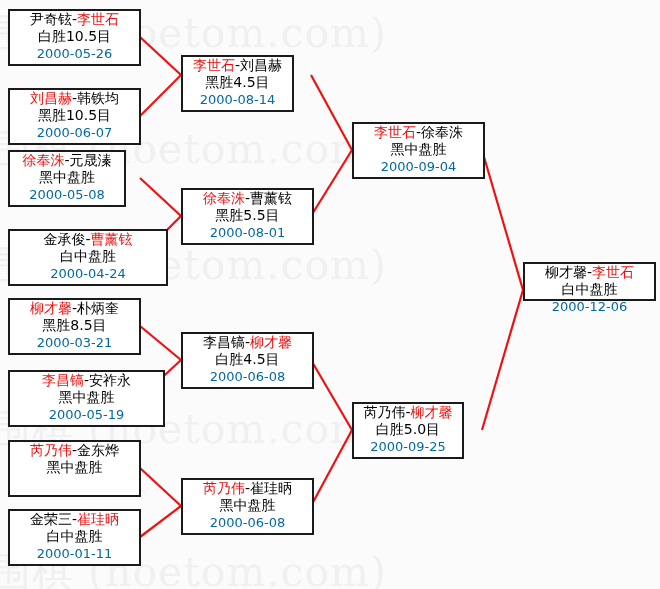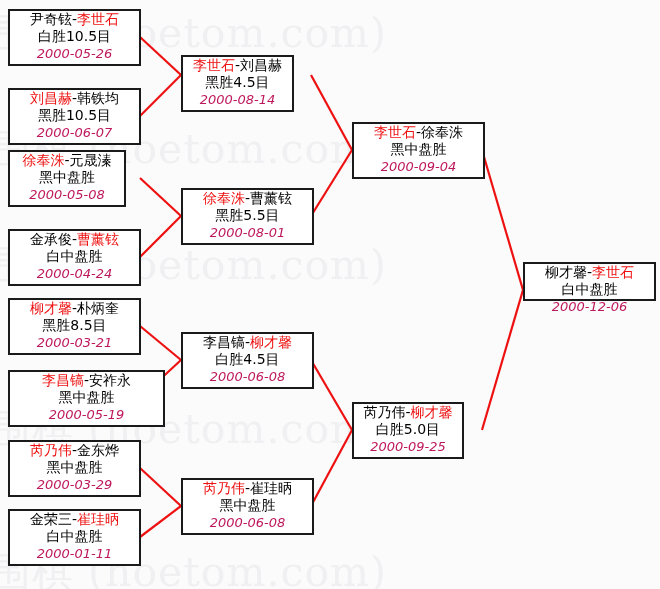--- a/index.html
+++ b/index.html
@@ -73,25 +73,24 @@
   .dash   { color: #000000; }
   .result {
     font-size: 14px;
     line-height: 17px;
     color: #000000;
     white-space: nowrap;
   }
   .date {
     font-size: 13px;
     line-height: 17px;
-    color: #be185d;
+    color: #0369a1;
     font-family: "DejaVu Sans", "Liberation Sans", sans-serif;
     letter-spacing: 0px;
     white-space: nowrap;
-    font-style: italic;
   }
 </style>
 </head>
 <body>
 
 <div id="stage">
 
   <div id="watermark-layer">
       <div class="wm-row" style="left: -10px; top: 6px; color: rgb(240, 240, 242);">围棋 (hoetom.com)</div>
       <div class="wm-row" style="left: -10px; top: 122px; color: rgb(240, 240, 242);">围棋 (hoetom.com)</div>
@@ -126,39 +125,38 @@
       <div class="match-box" style="left: 8px; top: 88px; width: 133px; height: 57px; border-color: rgb(26, 26, 26);">
         <div class="players"><span class="p-win" style="color: rgb(238, 17, 17);">刘昌赫</span><span class="dash">-</span><span class="p-lose" style="color: rgb(0, 0, 0);">韩铁均</span></div>
         <div class="result">黑胜10.5目</div>
         <div class="date">2000-06-07</div>
       </div>
       <div class="match-box" style="left: 8px; top: 150px; width: 118px; height: 57px; border-color: rgb(26, 26, 26);">
         <div class="players"><span class="p-win" style="color: rgb(238, 17, 17);">徐奉洙</span><span class="dash">-</span><span class="p-lose" style="color: rgb(0, 0, 0);">元晟溱</span></div>
         <div class="result">黑中盘胜</div>
         <div class="date">2000-05-08</div>
       </div>
-      <div class="match-box" style="left: 8px; top: 229px; width: 133px; height: 57px; border-color: rgb(26, 26, 26);">
+      <div class="match-box" style="left: 8px; top: 229px; width: 160px; height: 57px; border-color: rgb(26, 26, 26);">
         <div class="players"><span class="p-lose" style="color: rgb(0, 0, 0);">金承俊</span><span class="dash">-</span><span class="p-win" style="color: rgb(238, 17, 17);">曹薰铉</span></div>
         <div class="result">白中盘胜</div>
         <div class="date">2000-04-24</div>
       </div>
       <div class="match-box" style="left: 8px; top: 298px; width: 133px; height: 57px; border-color: rgb(26, 26, 26);">
         <div class="players"><span class="p-win" style="color: rgb(238, 17, 17);">柳才馨</span><span class="dash">-</span><span class="p-lose" style="color: rgb(0, 0, 0);">朴炳奎</span></div>
         <div class="result">黑胜8.5目</div>
         <div class="date">2000-03-21</div>
       </div>
       <div class="match-box" style="left: 8px; top: 370px; width: 157px; height: 57px; border-color: rgb(26, 26, 26);">
         <div class="players"><span class="p-win" style="color: rgb(238, 17, 17);">李昌镐</span><span class="dash">-</span><span class="p-lose" style="color: rgb(0, 0, 0);">安祚永</span></div>
         <div class="result">黑中盘胜</div>
         <div class="date">2000-05-19</div>
       </div>
       <div class="match-box" style="left: 8px; top: 440px; width: 133px; height: 57px; border-color: rgb(26, 26, 26);">
         <div class="players"><span class="p-win" style="color: rgb(238, 17, 17);">芮乃伟</span><span class="dash">-</span><span class="p-lose" style="color: rgb(0, 0, 0);">金东烨</span></div>
         <div class="result">黑中盘胜</div>
-        <div class="date">2000-03-29</div>
       </div>
       <div class="match-box" style="left: 8px; top: 509px; width: 133px; height: 57px; border-color: rgb(26, 26, 26);">
         <div class="players"><span class="p-lose" style="color: rgb(0, 0, 0);">金荣三</span><span class="dash">-</span><span class="p-win" style="color: rgb(238, 17, 17);">崔珪昞</span></div>
         <div class="result">白中盘胜</div>
         <div class="date">2000-01-11</div>
       </div>
       <div class="match-box" style="left: 181px; top: 55px; width: 113px; height: 57px; border-color: rgb(26, 26, 26);">
         <div class="players"><span class="p-win" style="color: rgb(238, 17, 17);">李世石</span><span class="dash">-</span><span class="p-lose" style="color: rgb(0, 0, 0);">刘昌赫</span></div>
         <div class="result">黑胜4.5目</div>
         <div class="date">2000-08-14</div>

